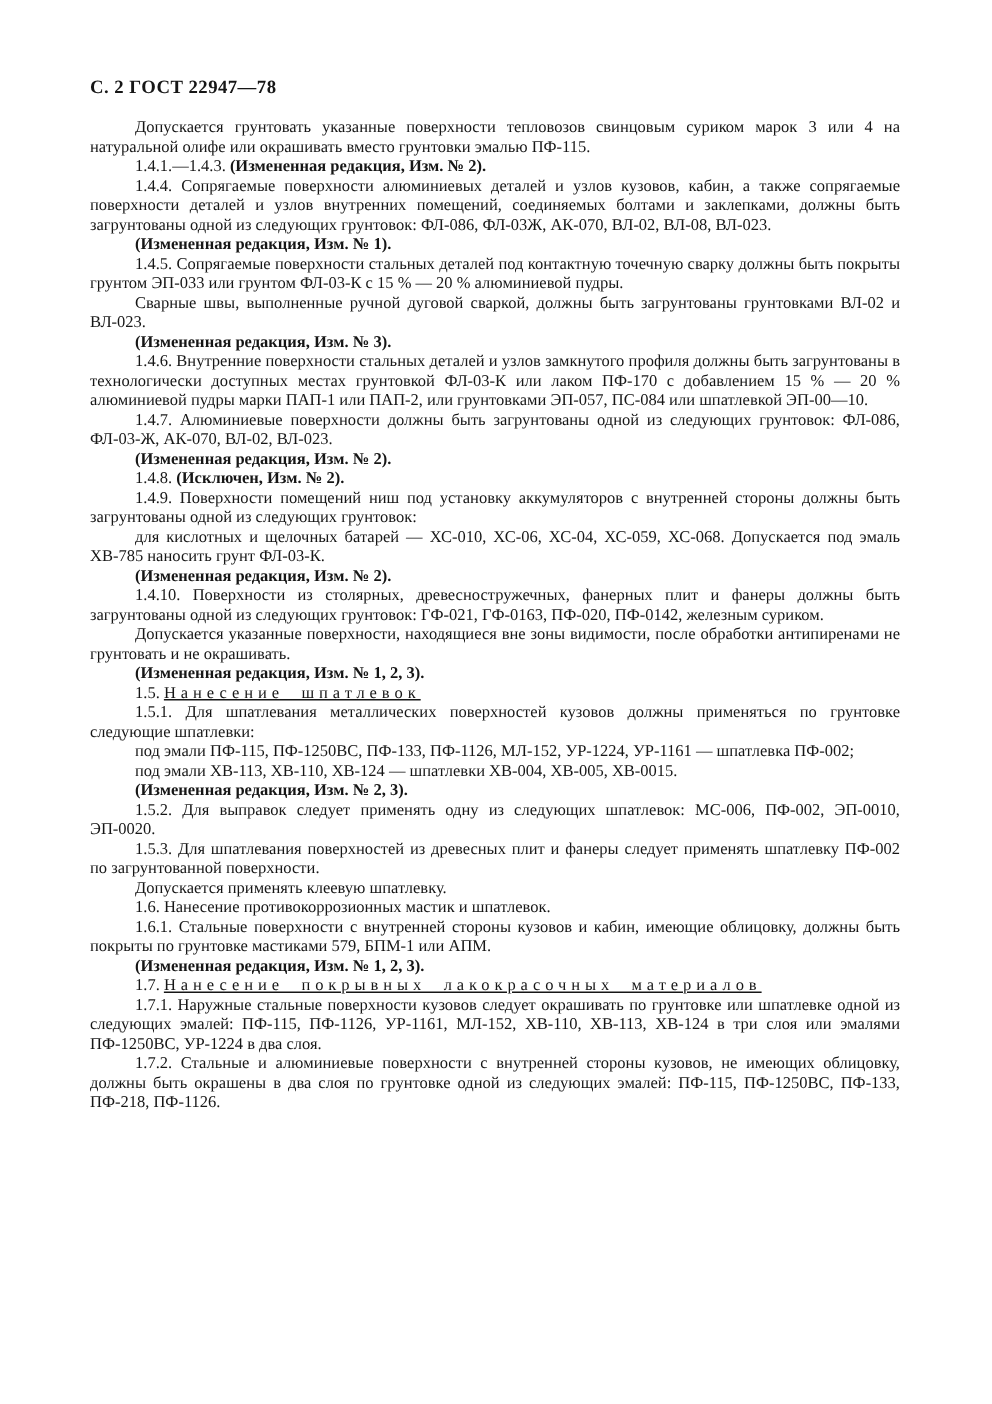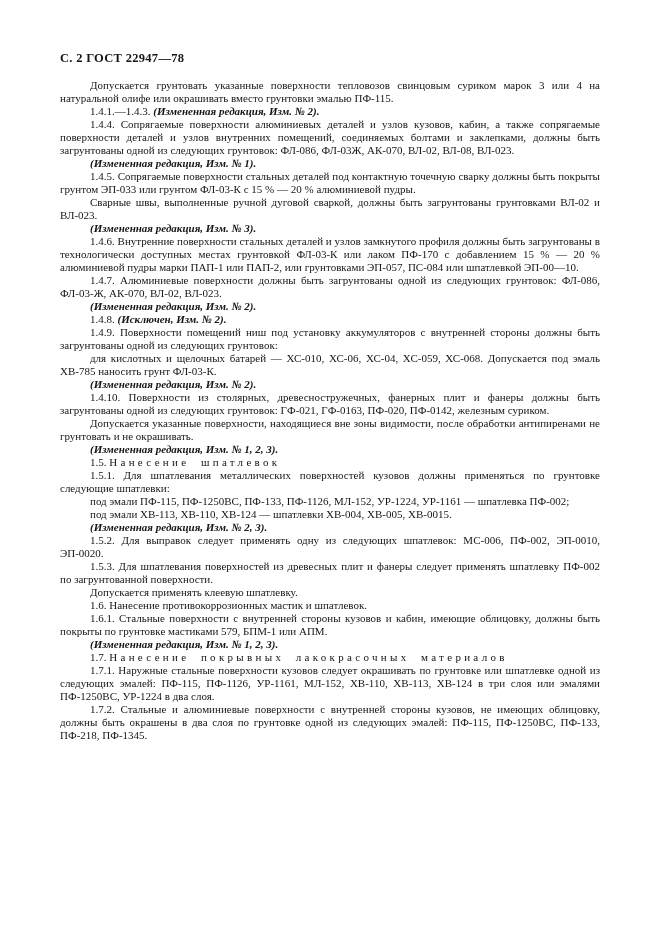--- a/index.html
+++ b/index.html
@@ -33,25 +33,25 @@
     font-size: 11px;
     line-height: 13px;
     text-align: justify;
   }
   .para {
     margin: 0;
     text-indent: 30px;
   }
   .para .bold {
     font-weight: bold;
-    font-style: italic;
   }
   .para .spaced {
     letter-spacing: 0.3em;
     word-spacing: 0.5em;
+    text-decoration: underline;
   }
 </style>
 </head>
 <body>
 
 <div class="page">
   <div class="header">С. 2 ГОСТ 22947—78</div>
   <div class="body">
   <p class="para"><span class="lead">Допускается грунтовать указанные поверхности тепловозов свинцовым суриком марок 3 или 4 на натуральной олифе или окрашивать вместо грунтовки эмалью ПФ-115.</span></p>
 
@@ -108,15 +108,15 @@
 
   <p class="para"><span class="lead">1.6.1. Стальные поверхности с внутренней стороны кузовов и кабин, имеющие облицовку, должны быть покрыты по грунтовке мастиками 579, БПМ-1 или АПМ.</span></p>
 
 
   <p class="para"><span class="bold">(Измененная редакция, Изм. № 1, 2, 3).</span></p>
 
   <p class="para"><span class="lead">1.7. </span><span class="spaced">Нанесение покрывных лакокрасочных материалов</span></p>
 
   <p class="para"><span class="lead">1.7.1. Наружные стальные поверхности кузовов следует окрашивать по грунтовке или шпатлевке одной из следующих эмалей: ПФ-115, ПФ-1126, УР-1161, МЛ-152, ХВ-110, ХВ-113, ХВ-124 в три слоя или эмалями ПФ-1250ВС, УР-1224 в два слоя.</span></p>
 
-  <p class="para"><span class="lead">1.7.2. Стальные и алюминиевые поверхности с внутренней стороны кузовов, не имеющих облицовку, должны быть окрашены в два слоя по грунтовке одной из следующих эмалей: ПФ-115, ПФ-1250ВС, ПФ-133, ПФ-218, ПФ-1345.</span></p>
+  <p class="para"><span class="lead">1.7.2. Стальные и алюминиевые поверхности с внутренней стороны кузовов, не имеющих облицовку, должны быть окрашены в два слоя по грунтовке одной из следующих эмалей: ПФ-115, ПФ-1250ВС, ПФ-133, ПФ-218, ПФ-1126.</span></p>
 </div>
 </div>
 
 </body></html>

